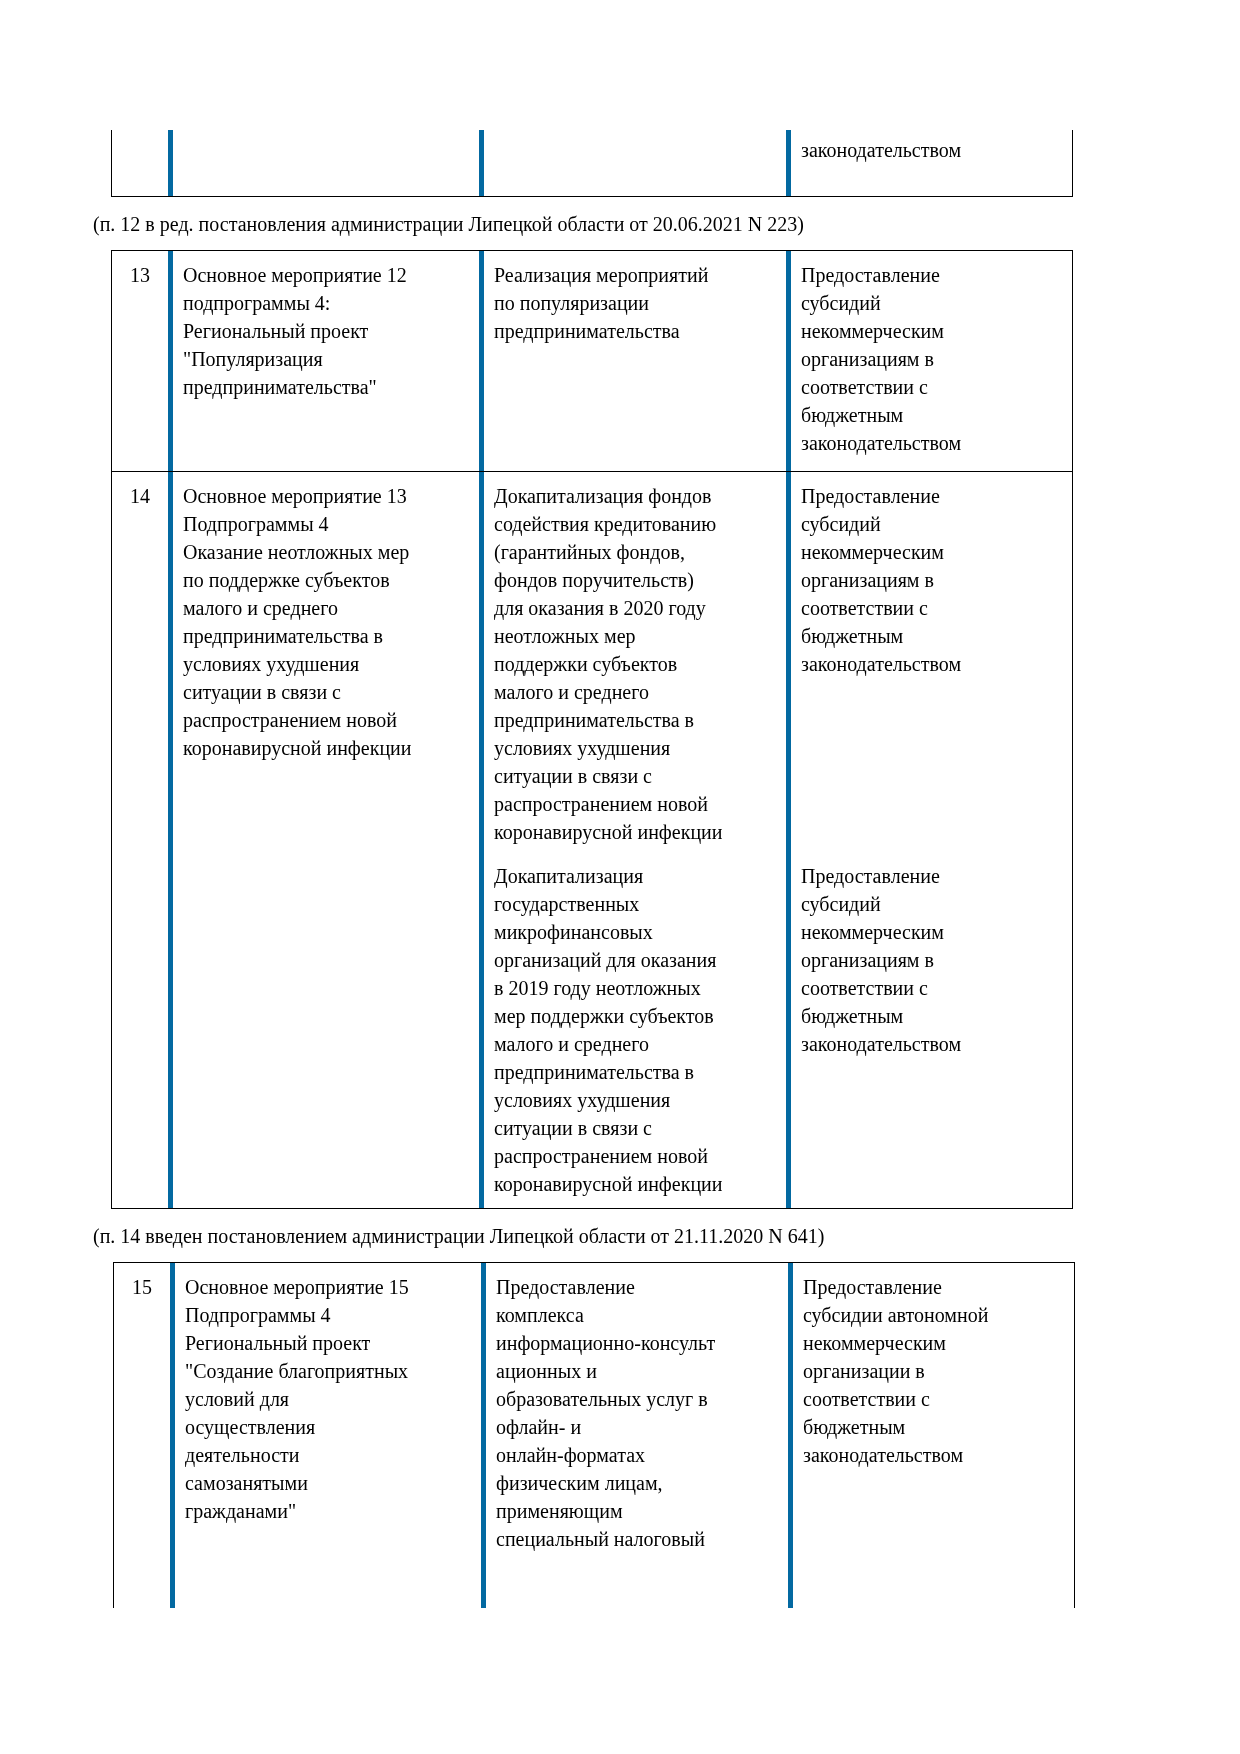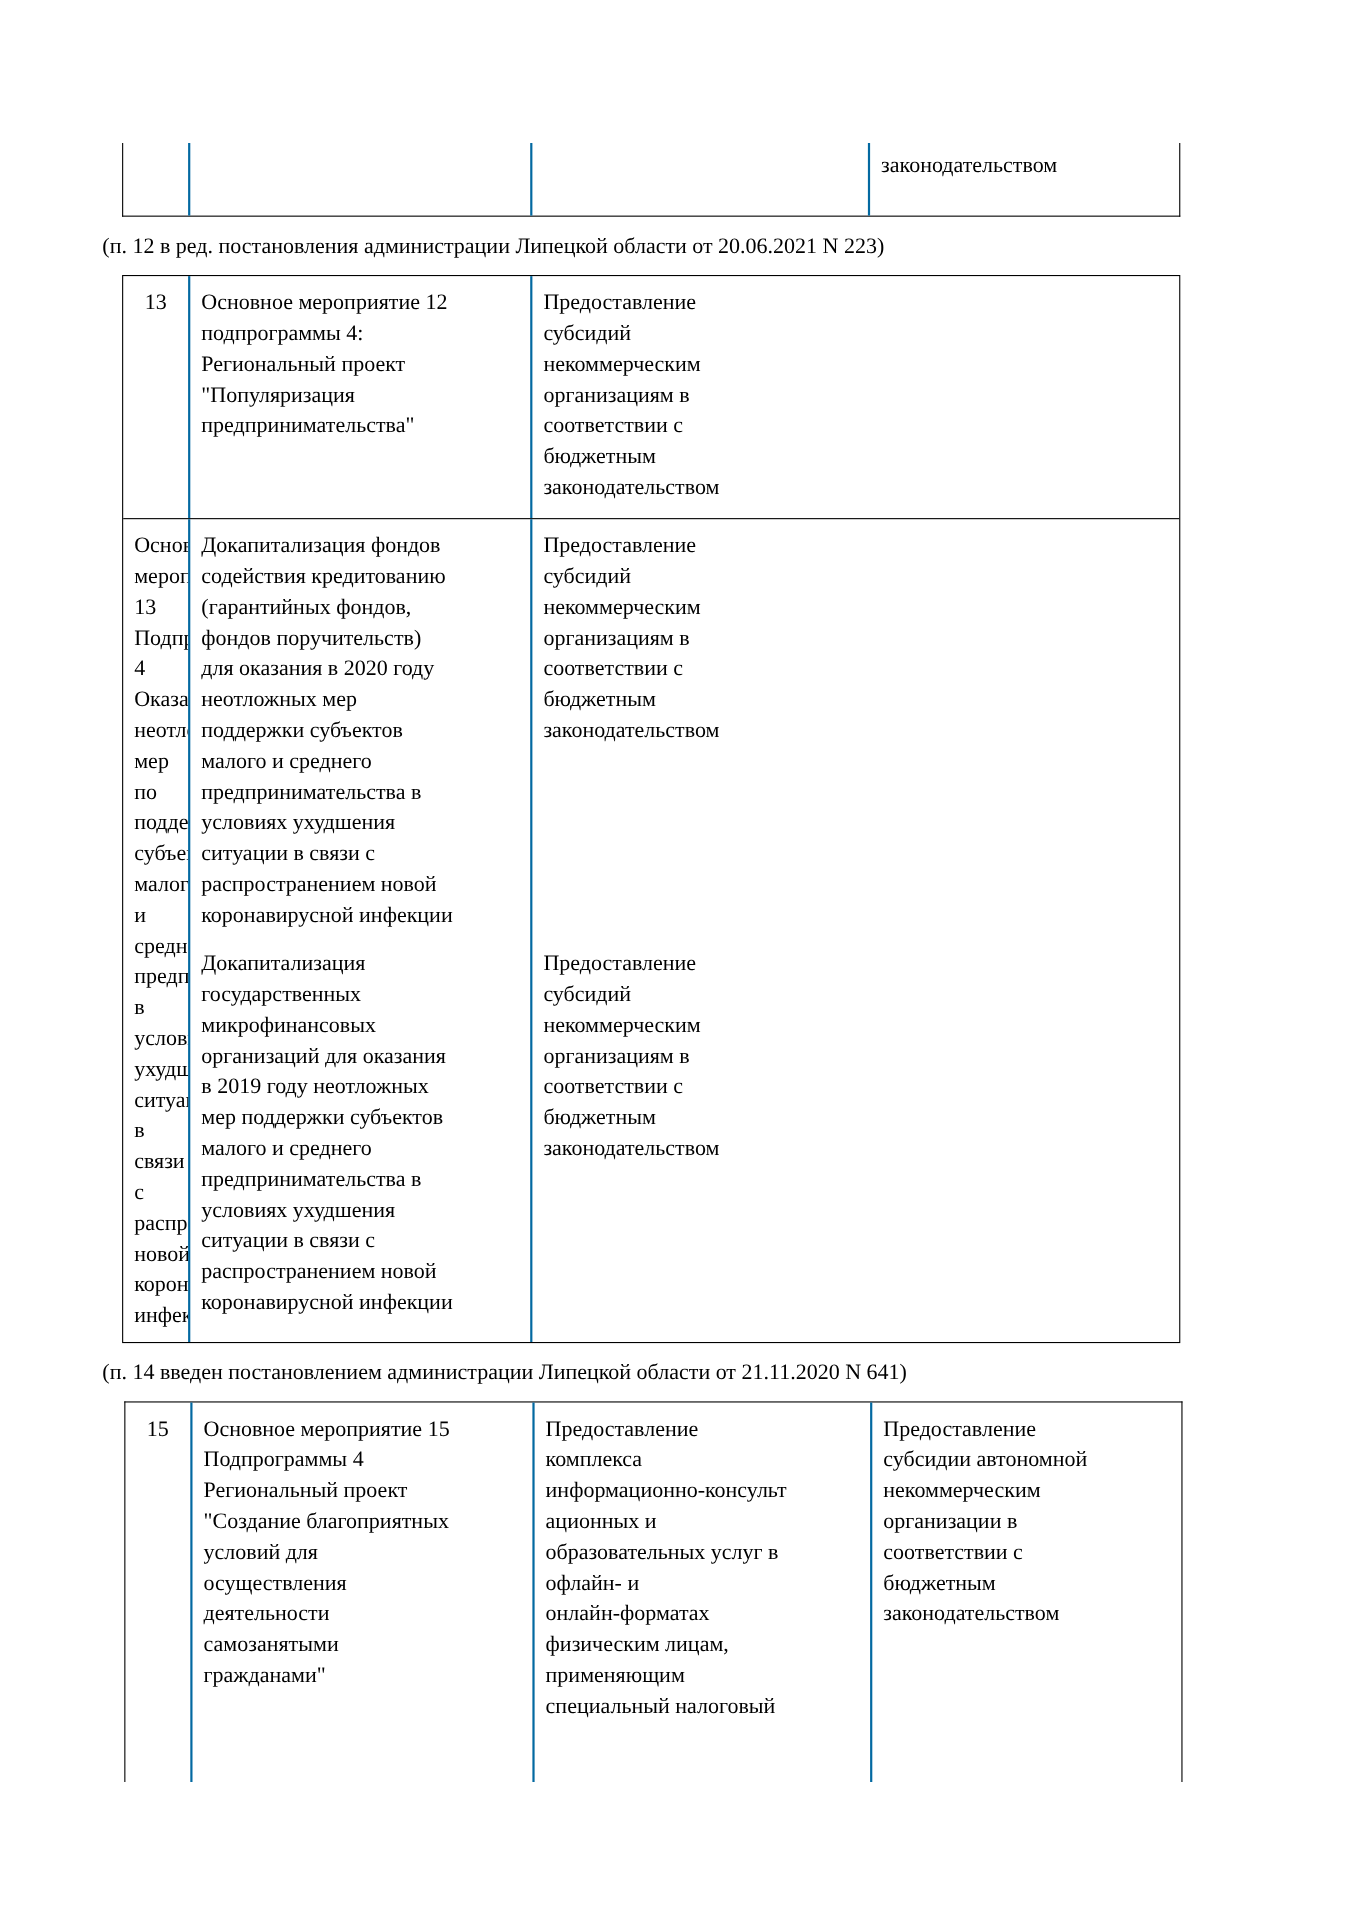--- a/index.html
+++ b/index.html
@@ -33,21 +33,21 @@
     box-sizing: content-box;
   }
   .tbl.no-top { border-top: none; }
   .tbl.no-bottom { border-bottom: none; margin-left: 20px; }
   .trow {
     display: grid;
     grid-template-columns: 61px 311px 307px 281px;
   }
   .trow + .trow { border-top: 1px solid #000; }
   .cell {
-    border-right: 2px solid #0369a1;
+    border-right: 5px solid #0369a1;
     padding: 10px 10px 10px 10px;
     white-space: pre-line;
     box-sizing: border-box;
     overflow: hidden;
   }
   .cell:last-child { border-right: none; }
   .cell.num {
     text-align: center;
     padding-left: 2px;
     padding-right: 2px;
@@ -82,29 +82,33 @@
     <div class="annotation">(п. 12 в ред. постановления администрации Липецкой области от 20.06.2021 N 223)</div>
 
     <div class="tbl">
       <div class="trow row13">
         <div class="cell num">13</div>
         <div class="cell">Основное мероприятие 12
 подпрограммы 4:
 Региональный проект
 "Популяризация
 предпринимательства"</div>
+        <div class="cell">Реализация мероприятий
+по популяризации
+предпринимательства</div>
         <div class="cell">Предоставление
 субсидий
 некоммерческим
 организациям в
 соответствии с
 бюджетным
 законодательством</div>
       </div>
       <div class="trow row14">
+        <div class="cell num">14</div>
         <div class="cell">Основное мероприятие 13
 Подпрограммы 4
 Оказание неотложных мер
 по поддержке субъектов
 малого и среднего
 предпринимательства в
 условиях ухудшения
 ситуации в связи с
 распространением новой
 коронавирусной инфекции</div>

